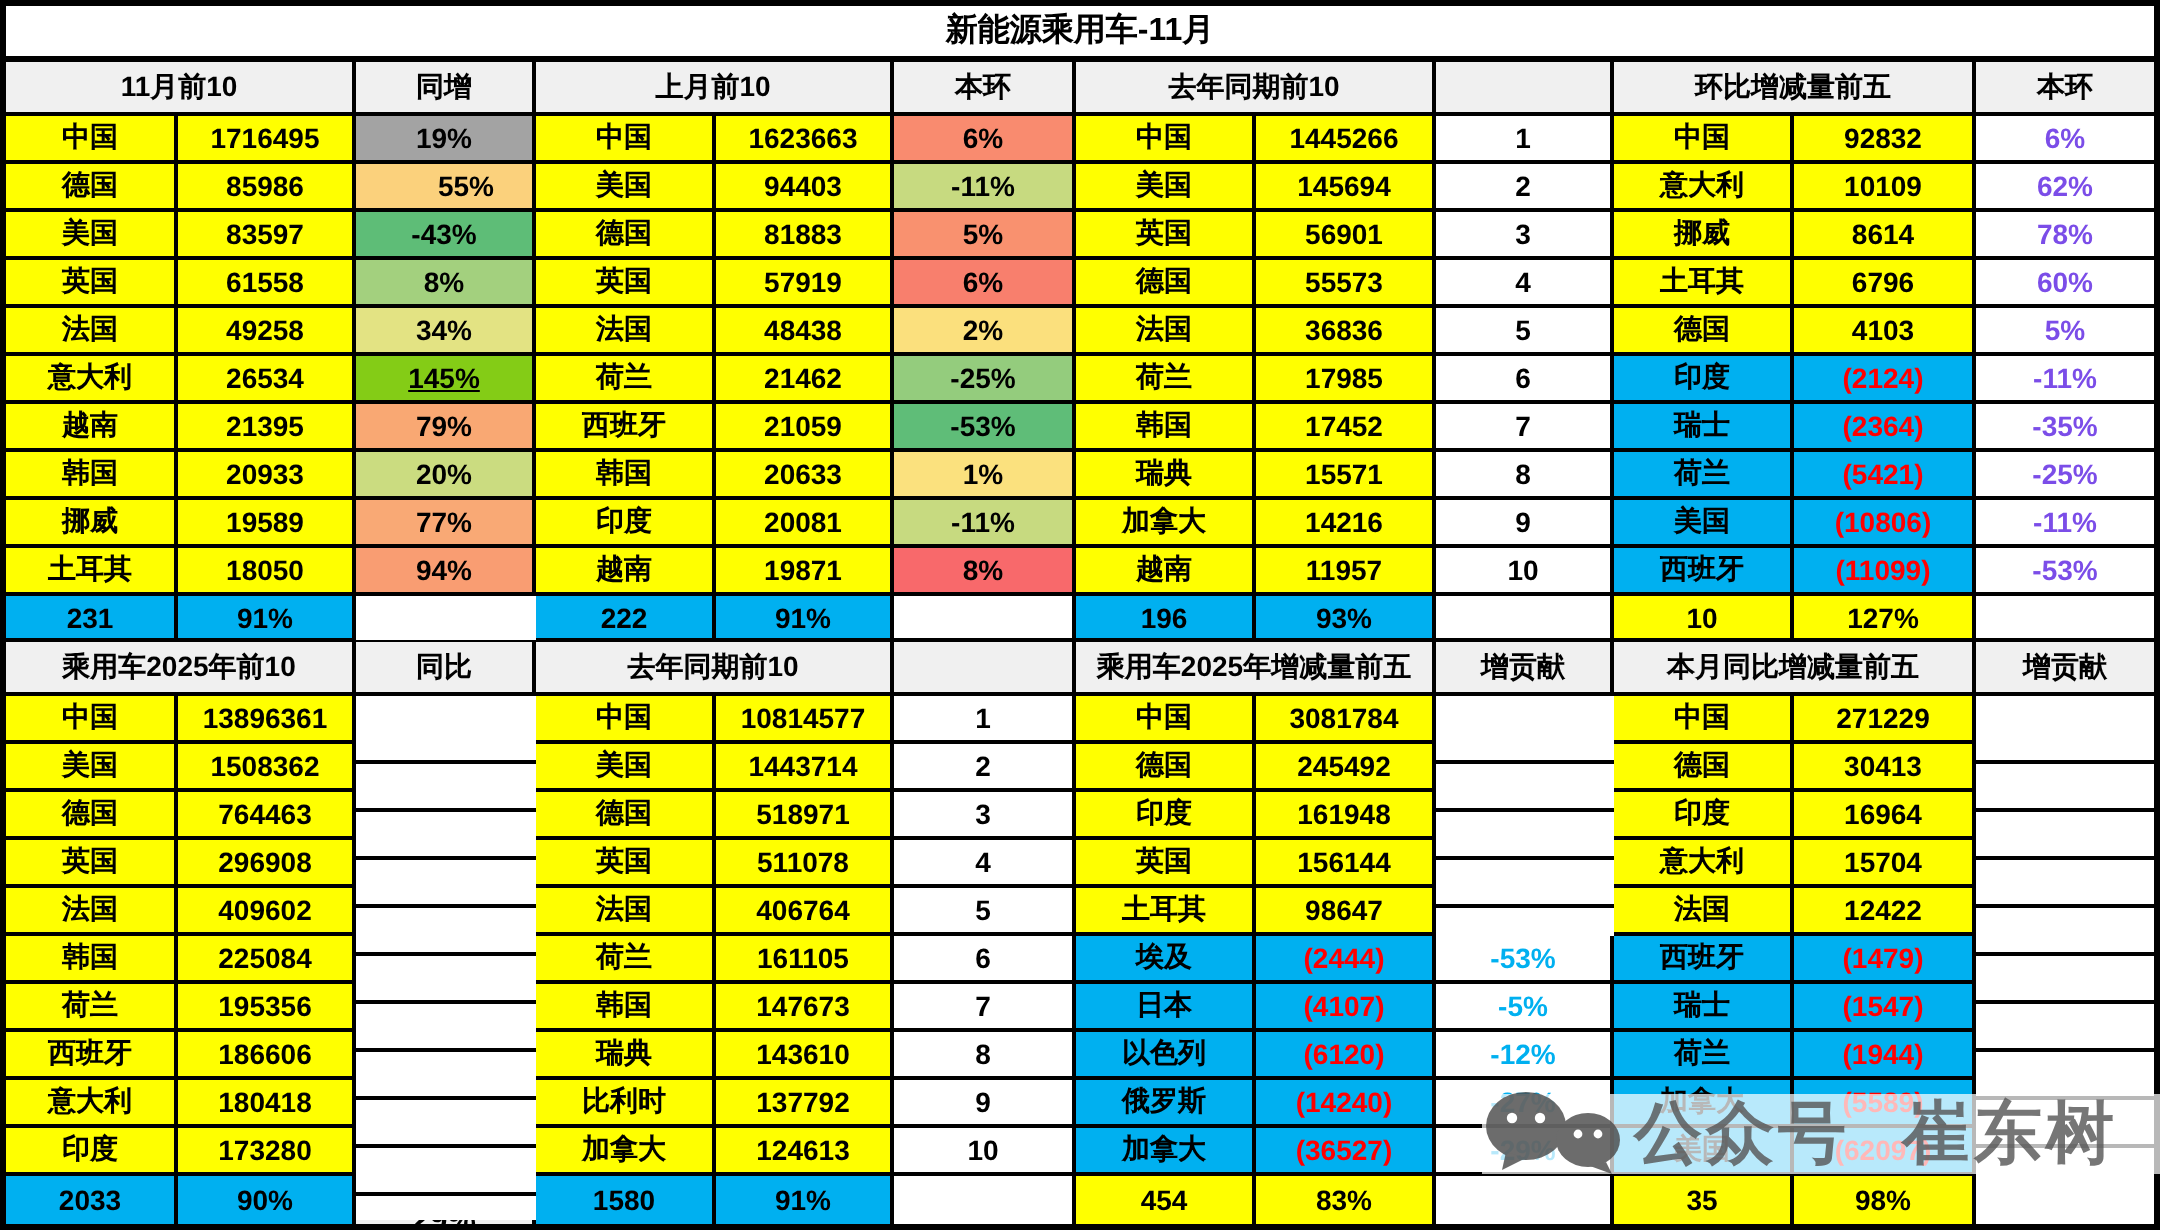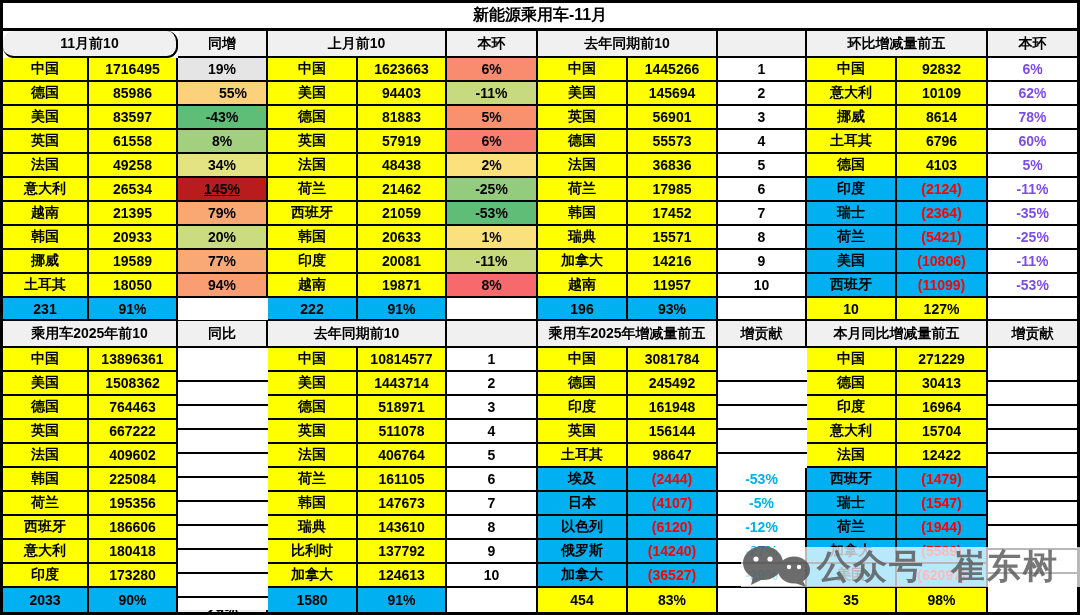--- a/index.html
+++ b/index.html
@@ -47,31 +47,31 @@
   .wm-text.second{margin-left:26px;}
   .wm-icon{flex:0 0 auto;margin-right:4px;opacity:0.82;}
 </style>
 </head>
 <body>
 
 <div class="sheet">
   <div class="title">新能源乘用车-11月</div>
 
   <div class="grid" id="top-grid">
-      <div class="cell s-g" style="grid-column: span 2; border-radius: 11px;">11月前10</div>
+      <div class="cell s-g" style="grid-column: span 2;">11月前10</div>
       <div class="cell s-g">同增</div>
       <div class="cell s-g" style="grid-column: span 2;">上月前10</div>
       <div class="cell s-g">本环</div>
       <div class="cell s-g" style="grid-column: span 2;">去年同期前10</div>
       <div class="cell s-g"></div>
       <div class="cell s-g" style="grid-column: span 2;">环比增减量前五</div>
       <div class="cell s-g last-col">本环</div>
       <div class="cell s-y">中国</div>
       <div class="cell s-y">1716495</div>
-      <div class="cell" style="background: #e5e5e5;">19%</div>
+      <div class="cell" style="background: #a3a3a3;">19%</div>
       <div class="cell s-y">中国</div>
       <div class="cell s-y">1623663</div>
       <div class="cell" style="background: rgb(249, 139, 111);">6%</div>
       <div class="cell s-y">中国</div>
       <div class="cell s-y">1445266</div>
       <div class="cell s-w">1</div>
       <div class="cell s-y">中国</div>
       <div class="cell s-y">92832</div>
       <div class="cell s-wp last-col">6%</div>
       <div class="cell s-y">德国</div>
@@ -117,21 +117,21 @@
       <div class="cell s-y">48438</div>
       <div class="cell" style="background: rgb(251, 224, 125);">2%</div>
       <div class="cell s-y">法国</div>
       <div class="cell s-y">36836</div>
       <div class="cell s-w">5</div>
       <div class="cell s-y">德国</div>
       <div class="cell s-y">4103</div>
       <div class="cell s-wp last-col">5%</div>
       <div class="cell s-y">意大利</div>
       <div class="cell s-y">26534</div>
-      <div class="cell" style="background: #b91c1c; text-decoration: underline;">145%</div>
+      <div class="cell" style="background: #84cc16; text-decoration: underline;">145%</div>
       <div class="cell s-y">荷兰</div>
       <div class="cell s-y">21462</div>
       <div class="cell" style="background: rgb(148, 204, 125);">-25%</div>
       <div class="cell s-y">荷兰</div>
       <div class="cell s-y">17985</div>
       <div class="cell s-w">6</div>
       <div class="cell s-b">印度</div>
       <div class="cell s-br">(2124)</div>
       <div class="cell s-wp last-col">-11%</div>
       <div class="cell s-y">越南</div>
@@ -234,21 +234,21 @@
       <div class="cell s-y">德国</div>
       <div class="cell s-y">518971</div>
       <div class="cell s-w">3</div>
       <div class="cell s-y">印度</div>
       <div class="cell s-y">161948</div>
       <div class="cell s-wr">4%</div>
       <div class="cell s-y">印度</div>
       <div class="cell s-y">16964</div>
       <div class="cell s-wr last-col">5%</div>
       <div class="cell s-y">英国</div>
-      <div class="cell s-y">667222</div>
+      <div class="cell s-y">296908</div>
       <div class="cell s-wr">31%</div>
       <div class="cell s-y">英国</div>
       <div class="cell s-y">511078</div>
       <div class="cell s-w">4</div>
       <div class="cell s-y">英国</div>
       <div class="cell s-y">156144</div>
       <div class="cell s-wr">3%</div>
       <div class="cell s-y">意大利</div>
       <div class="cell s-y">15704</div>
       <div class="cell s-wr last-col">4%</div>

